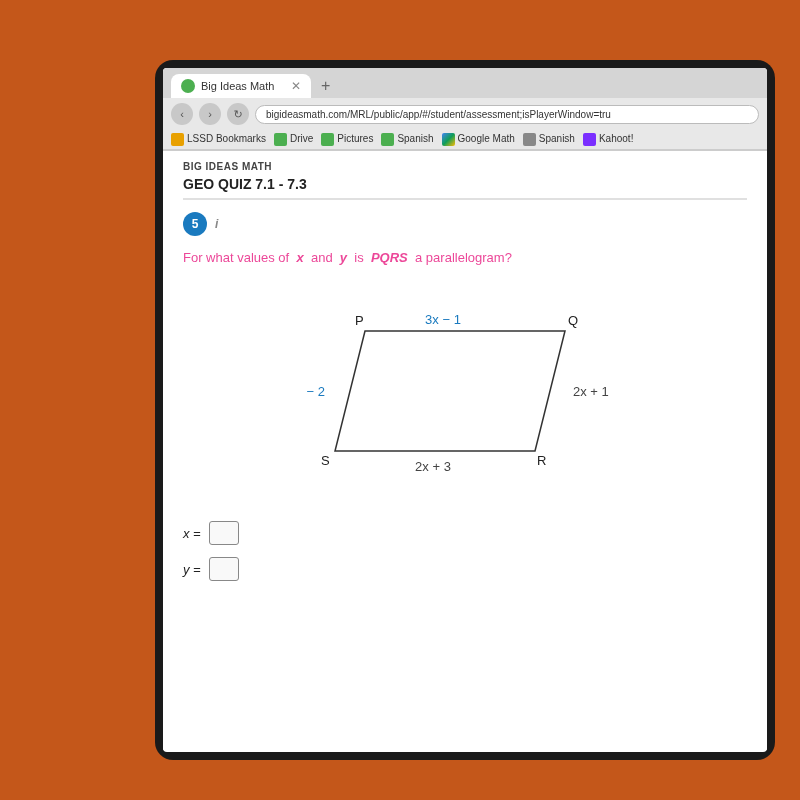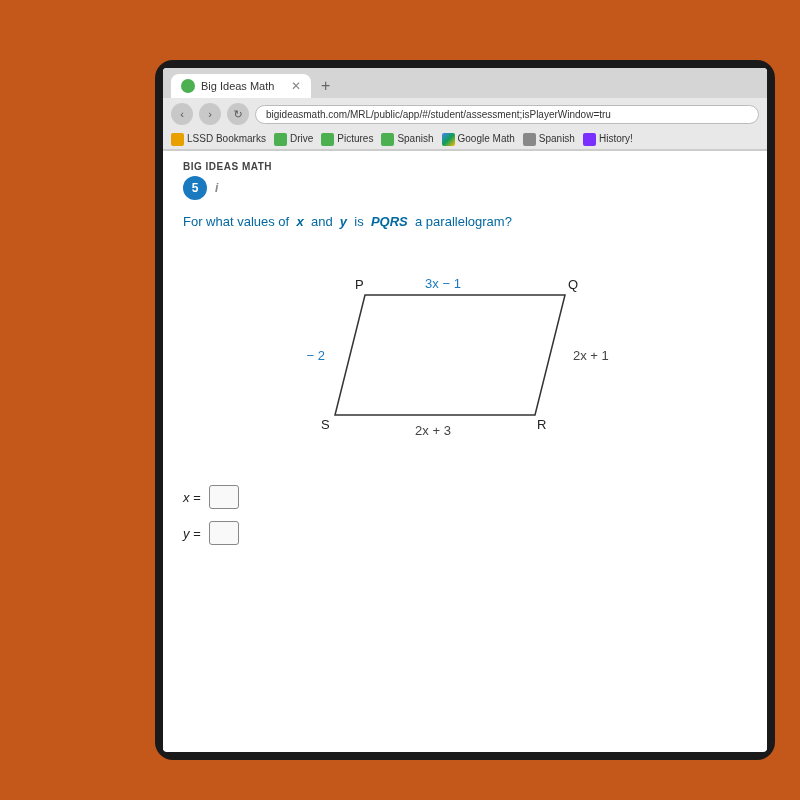--- a/index.html
+++ b/index.html
@@ -202,21 +202,21 @@
 
     .info-icon {
       color: #888;
       font-size: 12px;
       font-style: italic;
       font-weight: bold;
     }
 
     .question-text {
       font-size: 13px;
-      color: #0369a1;
+      color: #ec4899;
       margin-bottom: 16px;
     }
 
     .question-text em {
       font-style: italic;
       font-weight: bold;
     }
 
     .diagram-container {
       position: relative;
@@ -294,27 +294,28 @@
         <div class="bookmark-item">
           <div class="bookmark-icon bm-drive"></div>
           <span>Google Math</span>
         </div>
         <div class="bookmark-item">
           <div class="bookmark-icon bm-pictures"></div>
           <span>Spanish</span>
         </div>
         <div class="bookmark-item">
           <div class="bookmark-icon bm-kahoot"></div>
-          <span>History!</span>
+          <span>Kahoot!</span>
         </div>
       </div>
     </div>
 
     <div class="page-content">
       <div class="site-header">BIG IDEAS MATH</div>
+      <div class="quiz-title">GEO QUIZ 7.1 - 7.3</div>
 
       <div class="question-header">
         <div class="question-number">5</div>
         <span class="info-icon">i</span>
       </div>
 
       <div class="question-text">
         <span>For what values of</span>
         &nbsp;<em>x</em>&nbsp;
         <span>and</span>

